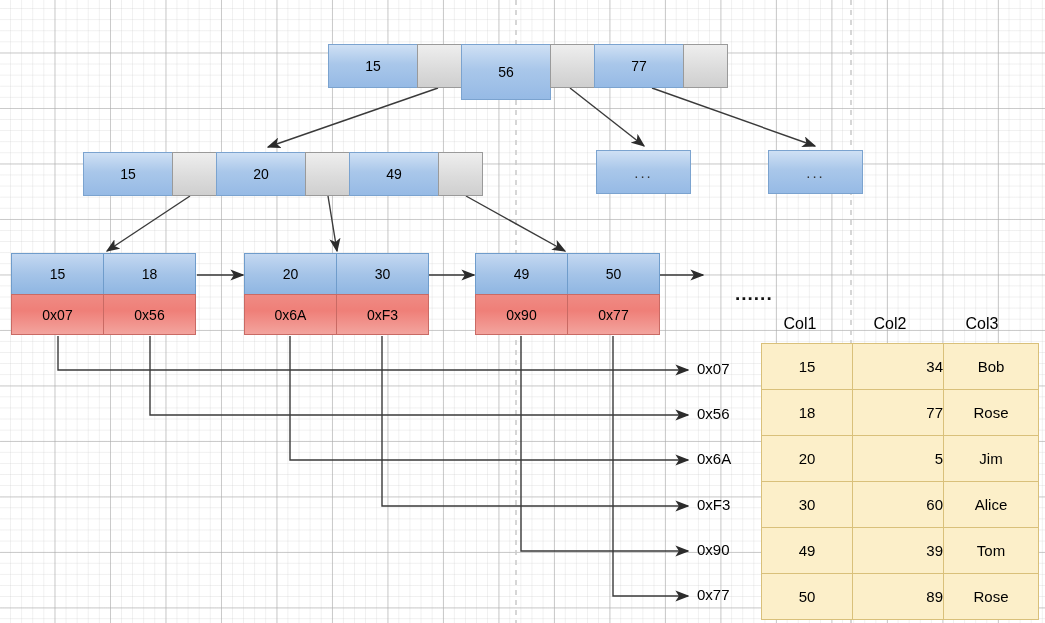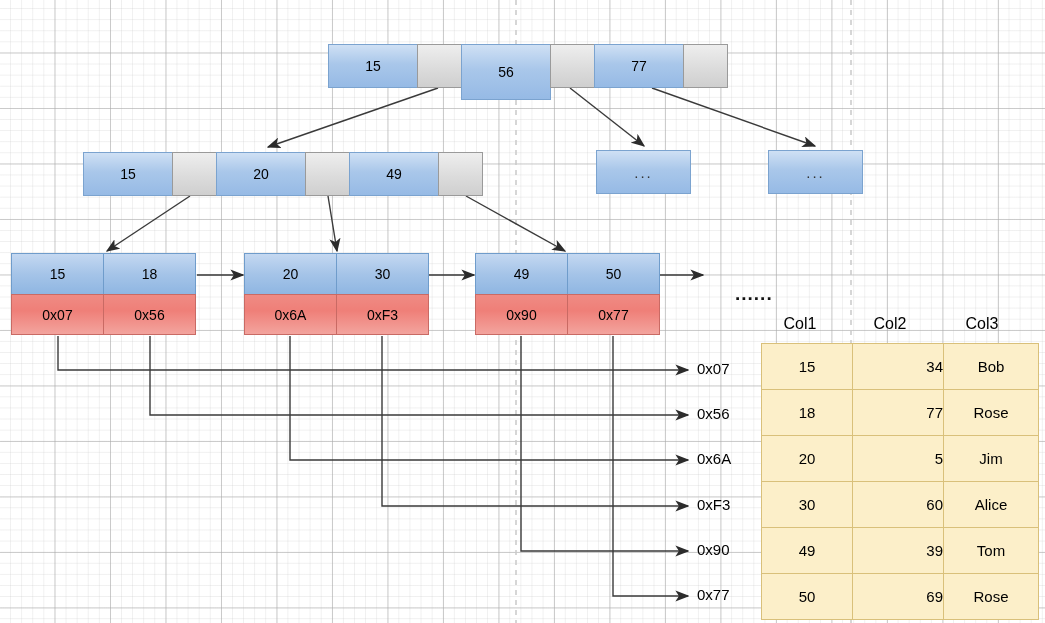--- a/index.html
+++ b/index.html
@@ -279,20 +279,20 @@
         <td class="c2">60</td>
         <td class="c3">Alice</td>
       </tr>
       <tr>
         <td class="c1">49</td>
         <td class="c2">39</td>
         <td class="c3">Tom</td>
       </tr>
       <tr>
         <td class="c1">50</td>
-        <td class="c2">69</td>
+        <td class="c2">89</td>
         <td class="c3">Rose</td>
       </tr>
     </tbody>
   </table>
 
 
 </div>
 
 </body></html>

